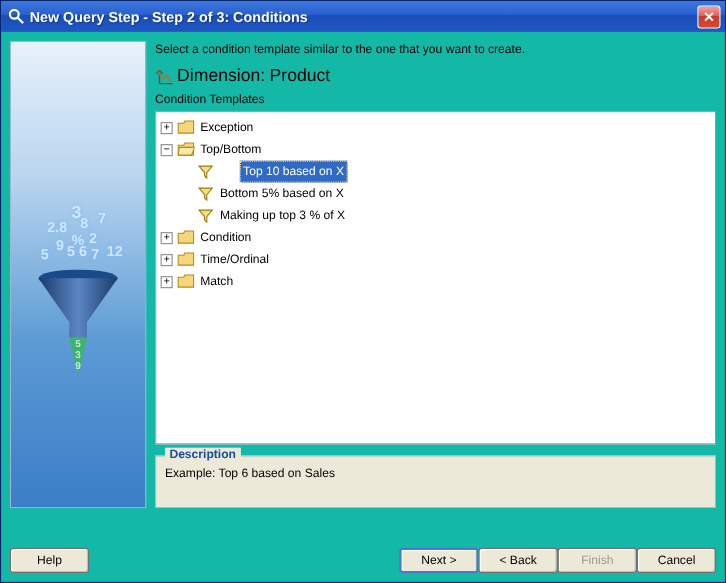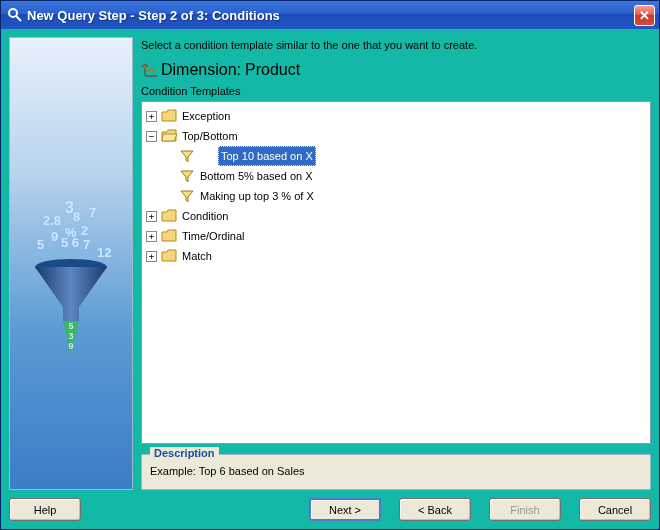--- a/index.html
+++ b/index.html
@@ -148,57 +148,58 @@
   border: 1px dotted #f9d99a;
   padding: 0 2px;
   margin-left: 21px;
 }
 .desc-box {
   border: 1px solid #9db8cc;
   padding: 10px 8px 8px 8px;
   position: relative;
   background: #ece9d8;
   margin-top: 6px;
-  height: 36px;
+  height: 48px;
 }
 .desc-box .legend {
   position: absolute;
   top: -8px;
   left: 8px;
   background: #ece9d8;
   padding: 0 4px;
   color: #1a4c9e;
   font-weight: bold;
   font-size: 11px;
 }
 .button-bar {
   display: flex;
   align-items: flex-end;
   padding-top: 8px;
-  gap: 18px;
+  gap: 0;
 }
 .button-bar .spacer { flex: 1; }
 button.wiz {
   min-width: 72px;
   height: 23px;
   font-size: 11px;
   font-family: inherit;
   background: #ece9d8;
   border: 1px solid #707070;
   border-radius: 3px;
   box-shadow: inset 1px 1px 0 #fff, inset -1px -1px 0 #c0c0b0;
   cursor: pointer;
 }
 button.wiz.default {
   border: 2px solid #4a7ac9;
   box-shadow: inset 1px 1px 0 #fff;
 }
 button.wiz:disabled {
   color: #9a9a8e;
   cursor: default;
+  margin-top: 28px;
 }
 </style>
 </head>
 <body>
 
 <div class="window">
   <div class="titlebar">
     <span class="title-icon">
       <svg width="14" height="14" viewBox="0 0 14 14">
         <circle cx="5" cy="5" r="4" fill="none" stroke="#fff" stroke-width="2"></circle>
@@ -218,21 +219,21 @@
             <span style="left:44px; top:0; font-size:16px">3</span>
             <span style="left:22px; top:14px">2.8</span>
             <span style="left:52px; top:10px">8</span>
             <span style="left:68px; top:6px">7</span>
             <span style="left:30px; top:30px">9</span>
             <span style="left:44px; top:26px">%</span>
             <span style="left:60px; top:24px">2</span>
             <span style="left:16px; top:38px">5</span>
             <span style="left:40px; top:36px">5 6</span>
             <span style="left:62px; top:38px">7</span>
-            <span style="left:76px; top:46px">12</span>
+            <span style="left:76px; top:36px">12</span>
           </div>
           <svg class="funnel-svg" width="80" height="100" viewBox="0 0 80 100">
             <defs>
               <linearGradient id="fun" x1="0" y1="0" x2="1" y2="0">
                 <stop offset="0" stop-color="#1a3a6a"></stop>
                 <stop offset="0.5" stop-color="#5b86c2"></stop>
                 <stop offset="1" stop-color="#1a3a6a"></stop>
               </linearGradient>
             </defs>
             <ellipse cx="40" cy="8" rx="36" ry="8" fill="#1b4a8a"></ellipse>

